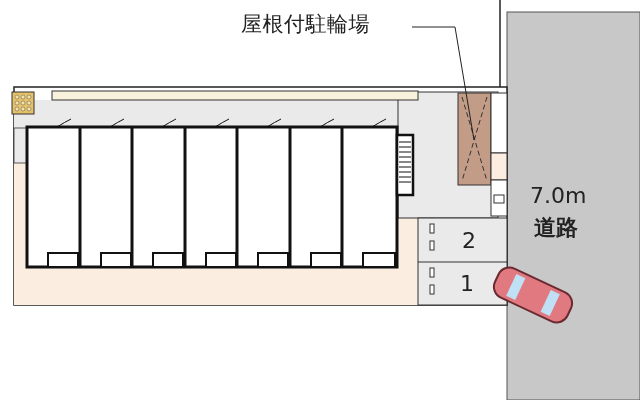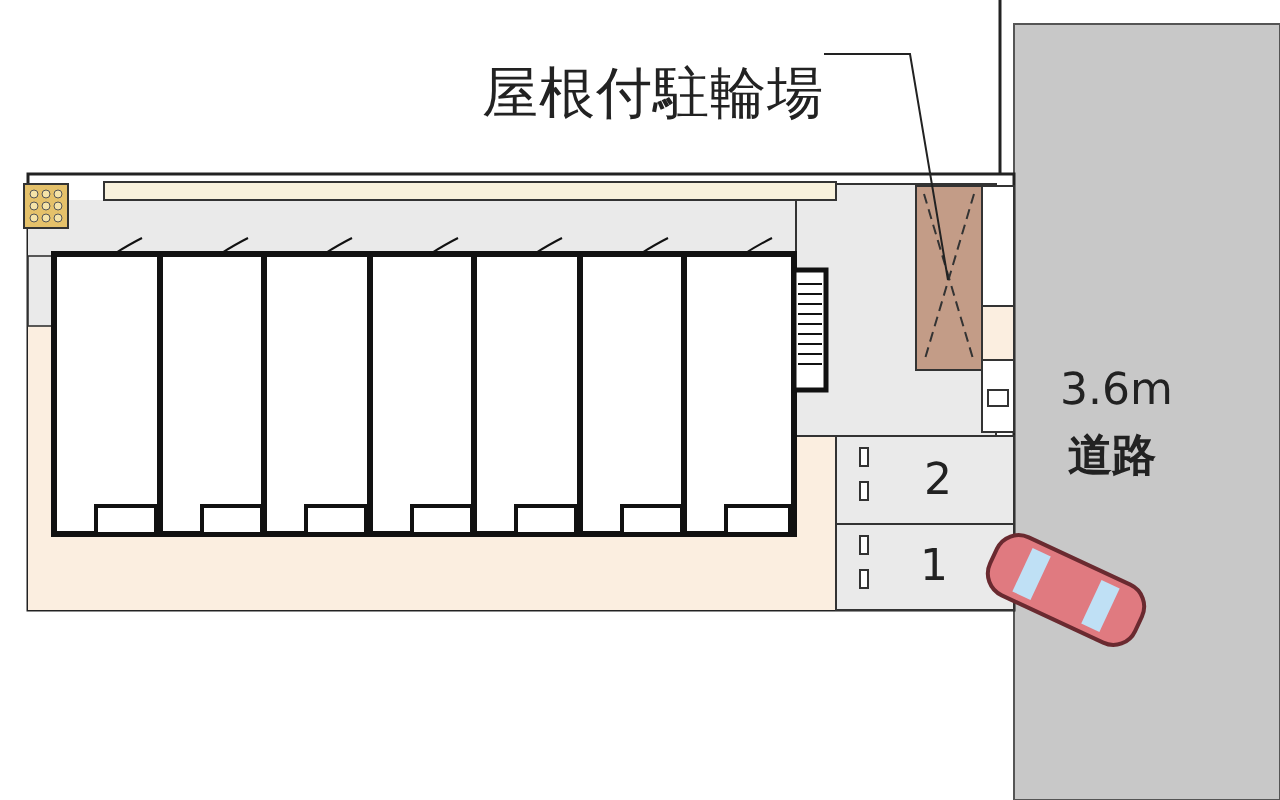--- a/index.html
+++ b/index.html
@@ -1,20 +1,20 @@
 <!DOCTYPE html>
 <html><head>
 <meta charset="utf-8">
 <style>
   html, body { margin:0; padding:0; background:#ffffff; }
   body { width:640px; height:400px; position:relative; overflow:hidden;
          font-family:"DejaVu Sans", sans-serif; }
   svg { position:absolute; left:0; top:0; }
   .label { position:absolute; color:#222; white-space:nowrap; }
-  .bike-label { left:241px; top:28px; font-size:28px; letter-spacing:0.5px; }
+  .bike-label { left:241px; top:10px; font-size:21px; letter-spacing:0.5px; }
   .road-width { left:530px; top:183px; font-size:22px; }
   .road-name { left:534px; top:213px; font-size:22px;font-weight:bold; }
   .space-num { font-size:22px; color:#222; }
   .sp2 { left:462px; top:228px; }
   .sp1 { left:460px; top:271px; }
 </style>
 </head>
 <body>
 
 <svg width="640" height="400" viewBox="0 0 640 400">
@@ -121,16 +121,16 @@
   </g>
 
   <g transform="translate(533,295) rotate(25)">
     <rect x="-40" y="-16" width="80" height="32" rx="12" fill="#e07a80" stroke="#6a2a30" stroke-width="2"></rect>
     <rect x="-24" y="-12" width="10" height="24" fill="#bfe0f5"></rect>
     <rect x="14" y="-12" width="10" height="24" fill="#bfe0f5"></rect>
   </g>
 </svg>
 
 <div class="label bike-label">屋根付駐輪場</div>
-<div class="label road-width">3.6m</div>
+<div class="label road-width">7.0m</div>
 <div class="label road-name">道路</div>
 <div class="label space-num sp2">2</div>
 <div class="label space-num sp1">1</div>
 
 </body></html>

